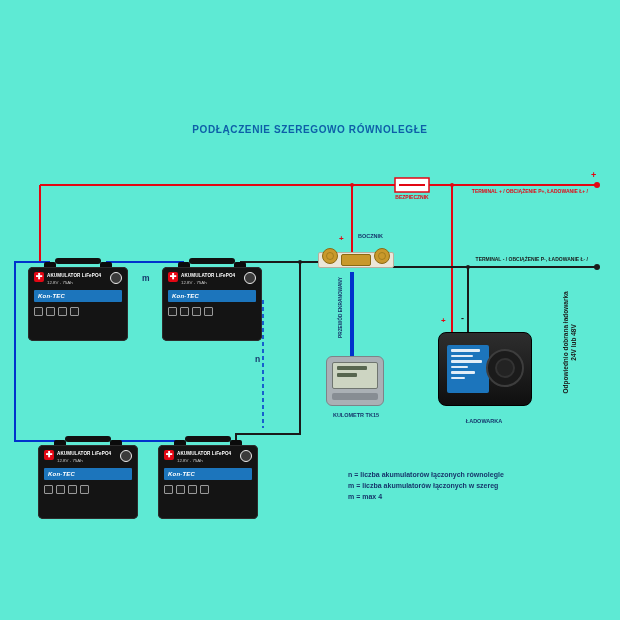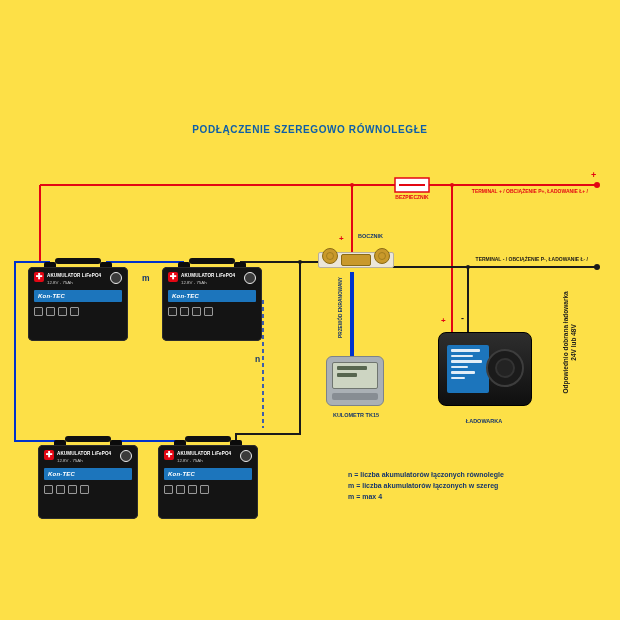--- a/index.html
+++ b/index.html
@@ -1,17 +1,17 @@
 <!DOCTYPE html>
 <html style="--wire-red: #e30613; --wire-blue: #0033cc; --wire-black: #1a1a1a; --title-blue: #0e5fa8; --label-navy: #16366b; --brand-blue: #1c75bc; --shunt-gold: #c9992b; --shunt-gold-dark: #8a6a14; --lcd-green: #cdd5c2;"><head>
 <meta charset="utf-8">
 <style>
   html,body{margin:0;padding:0;background:#fff;}
   body{width:620px;height:620px;overflow:hidden;font-family:"Liberation Sans",sans-serif;}
-  .stage{position:relative;width:620px;height:620px;background:#fde047;}
+  .stage{position:relative;width:620px;height:620px;background:#5eead4;}
 
   
   .wires{position:absolute;left:0;top:0;z-index:1;}
   .comp{position:absolute;z-index:2;}
   .lbl{position:absolute;z-index:3;white-space:nowrap;}
 
   
   .wires path{fill:none;}
   .w-red{stroke:var(--wire-red);stroke-width:2;}
   .w-black{stroke:var(--wire-black);stroke-width:2;}

